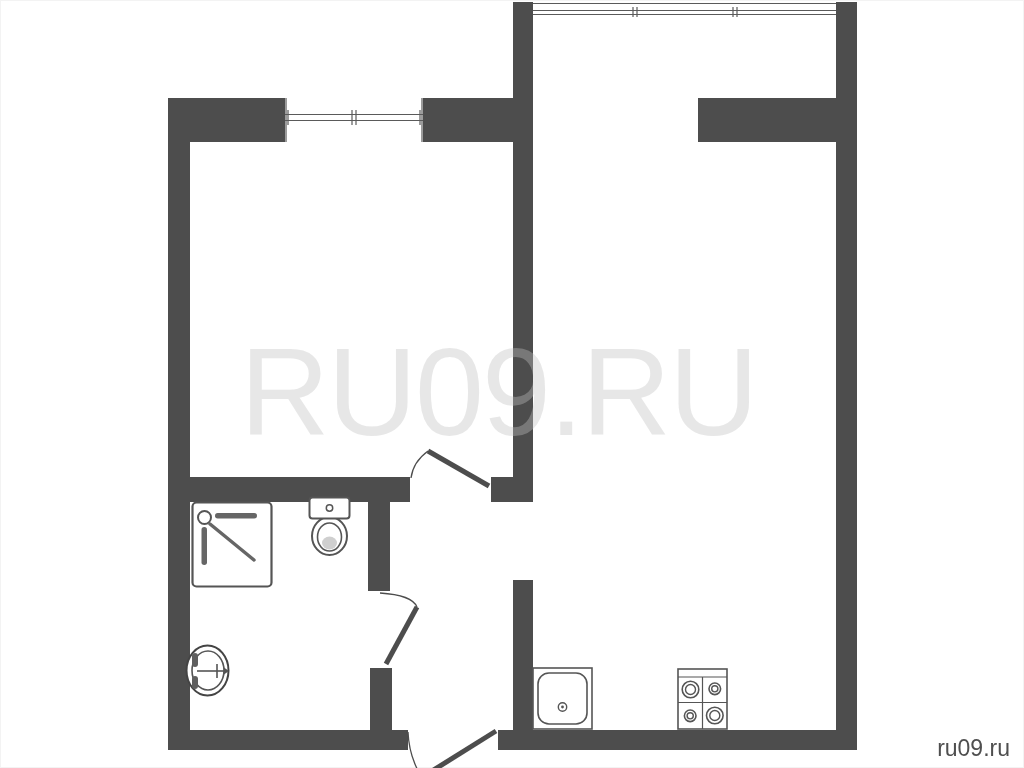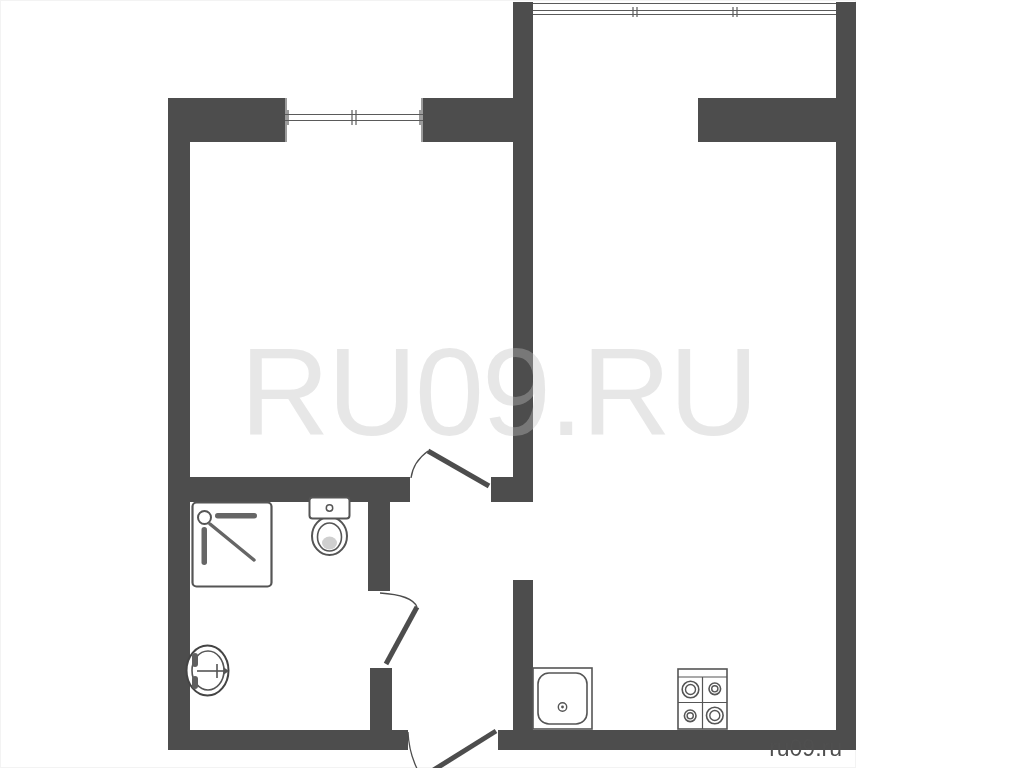--- a/index.html
+++ b/index.html
@@ -1,17 +1,17 @@
 <!DOCTYPE html>
 <html><head>
 <meta charset="utf-8">
 <style>
   html,body{margin:0;padding:0;background:#ffffff;}
   .stage{
-    position:relative;width:856px;height:768px;background:#ffffff;overflow:hidden;
+    position:relative;width:1024px;height:768px;background:#ffffff;overflow:hidden;
     font-family:"Liberation Sans", sans-serif;
     box-shadow: inset 0 0 0 1px #f3f3f3;
   }
   .plan-svg{position:absolute;left:0;top:0;}
   .wm-large{
     position:absolute;left:240px;top:330px;
     font-size:124px;line-height:1;font-weight:400;letter-spacing:-2px;
     color:rgba(193,193,193,0.38);white-space:nowrap;pointer-events:none;
   }
   .wm-brand{

